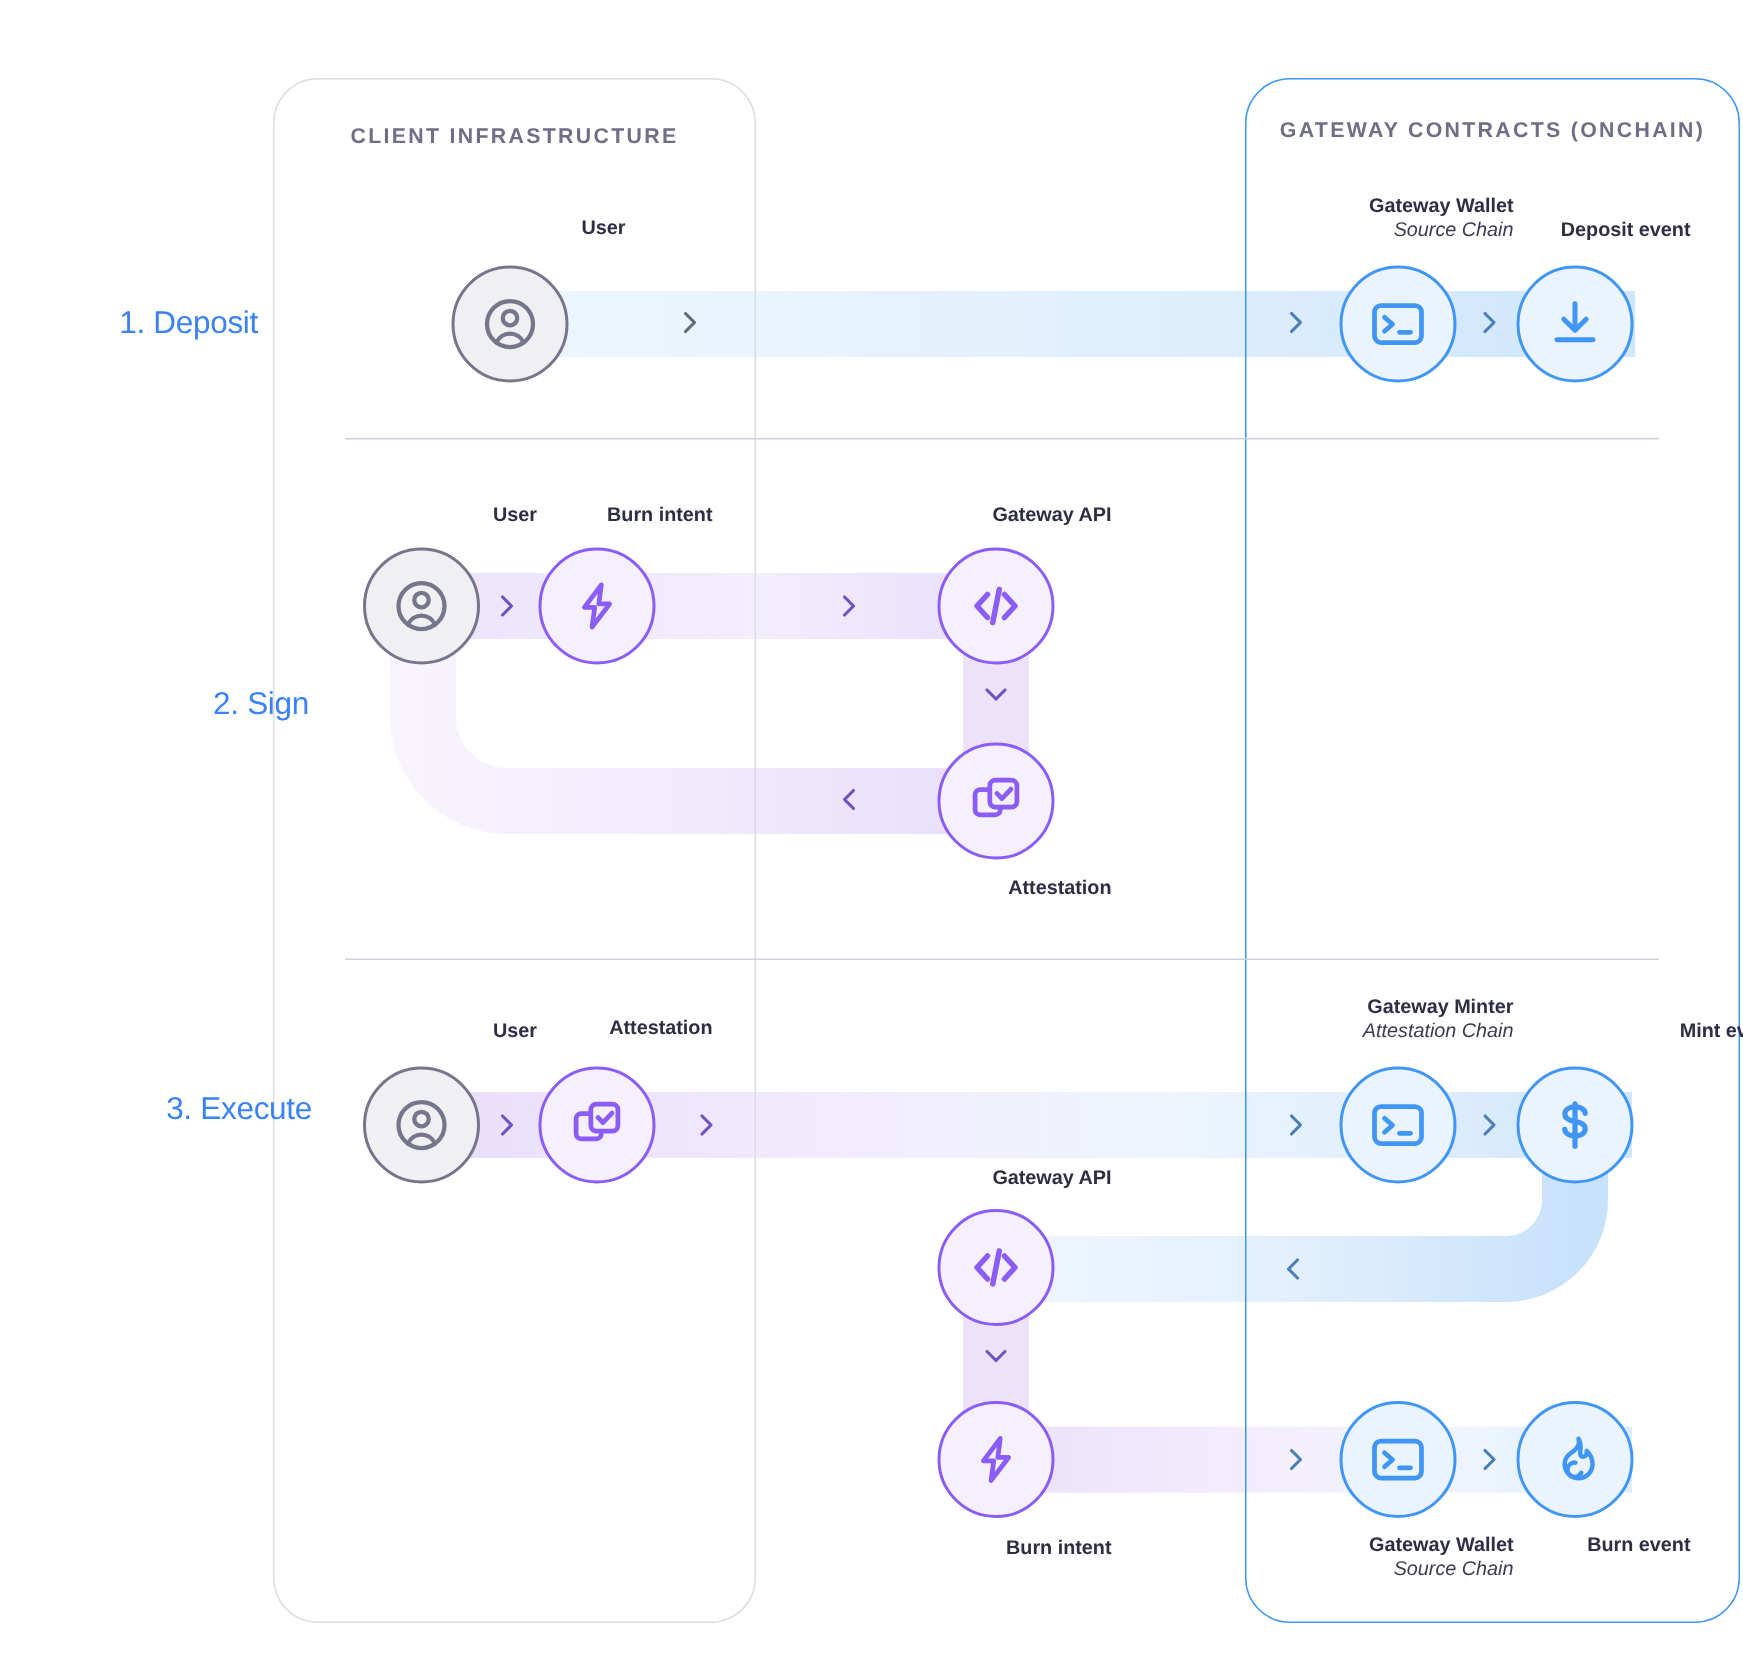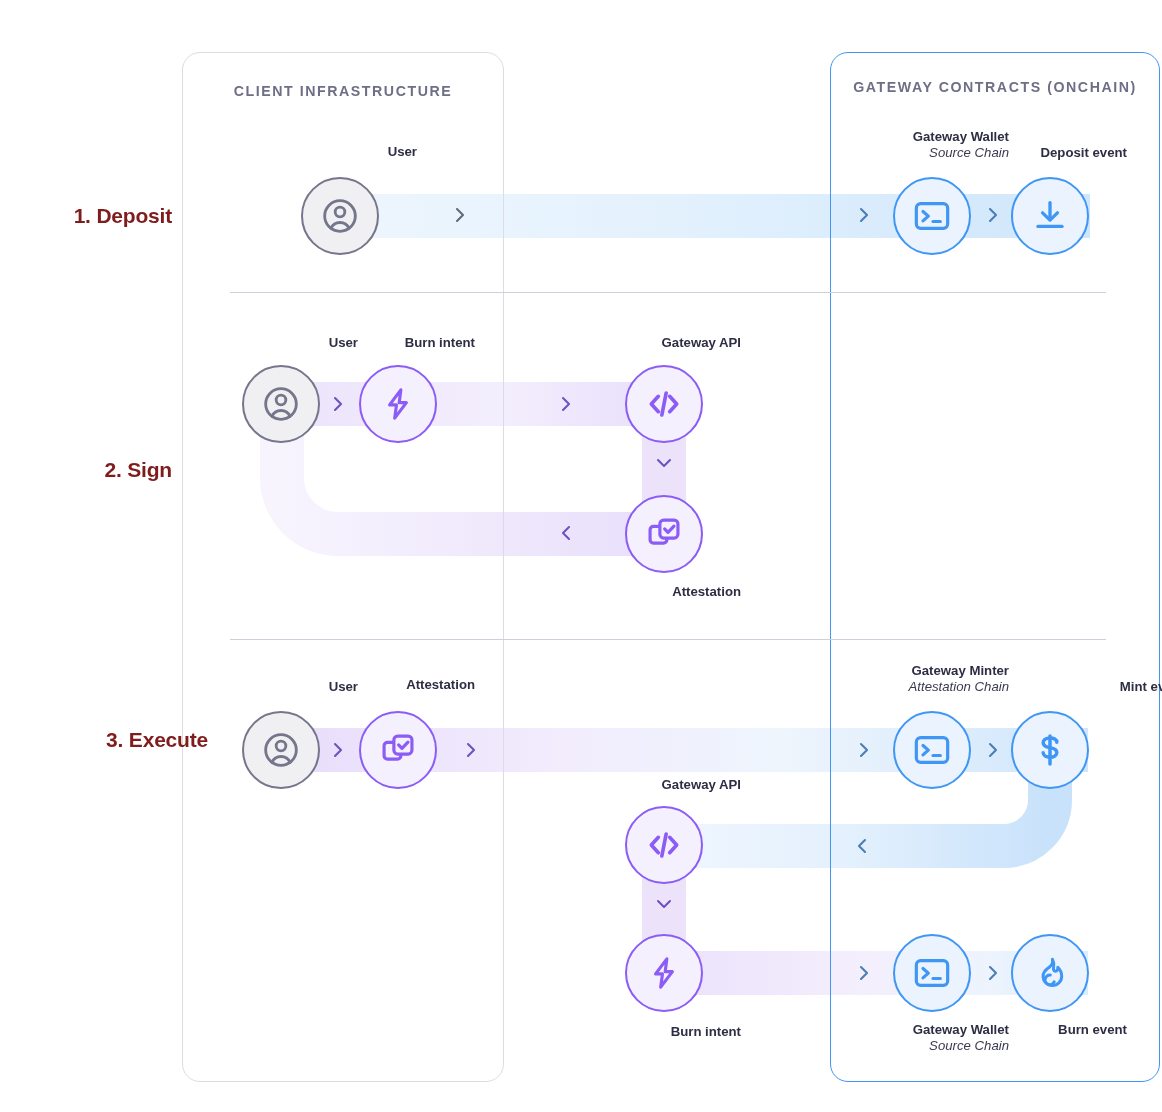--- a/index.html
+++ b/index.html
@@ -5,43 +5,43 @@
   html,body{margin:0;padding:0;background:#ffffff;}
   body{
     width:1162px;height:1112px;
     font-family:"Liberation Sans", sans-serif;
     color:#2d2d44;
     -webkit-font-smoothing:antialiased;
   }
   #stage{position:relative;width:1162px;height:1112px;overflow:hidden;background:#fff;}
 
   
-  .col{position:absolute;top:52px;height:1030px;border-radius:18px;border-width:1.6px;border-style:solid;box-sizing:border-box;background:transparent;}
+  .col{position:absolute;top:52px;height:1030px;border-radius:30px;border-width:1.6px;border-style:solid;box-sizing:border-box;background:transparent;}
   #col-client   {left:182px;  width:322px; border-color:#dcdce4;}
   #col-api      {left:512px;  width:302px; border-color:#a87ef0;}
   #col-contracts{left:830px;  width:330px; border-color:#3f96f5;}
 
   .col-title{
     position:absolute;left:0;right:0;
     text-align:center;
     font-size:14.2px;font-weight:600;letter-spacing:1.55px;
     color:#6e6e86;line-height:1.45;
     pointer-events:none;
   }
   #col-client   .col-title{top:28px;}
   #col-api      .col-title{top:28px;}
   #col-contracts .col-title{top:24px;}
 
   
   .step-label{
     position:absolute;left:0;width:172px;text-align:right;
-    font-size:21px;font-weight:700;color:#7f1d1d;letter-spacing:-0.2px;
+    font-size:21px;font-weight:400;color:#3b82f6;letter-spacing:-0.2px;
   }
   #step-1{top:204px;}
-  #step-2{top:458px;}
+  #step-2{top:458px;padding-left:34px;}
   #step-3{top:728px;padding-left:36px;}
 
   
   .row-divider{position:absolute;left:230px;width:876px;height:1.4px;background:#cfcfdb;}
   #divider-1{top:292px;}
   #divider-2{top:639px;}
 
   
   #flow-svg{position:absolute;left:0;top:0;width:1162px;height:1112px;pointer-events:none;}
 

